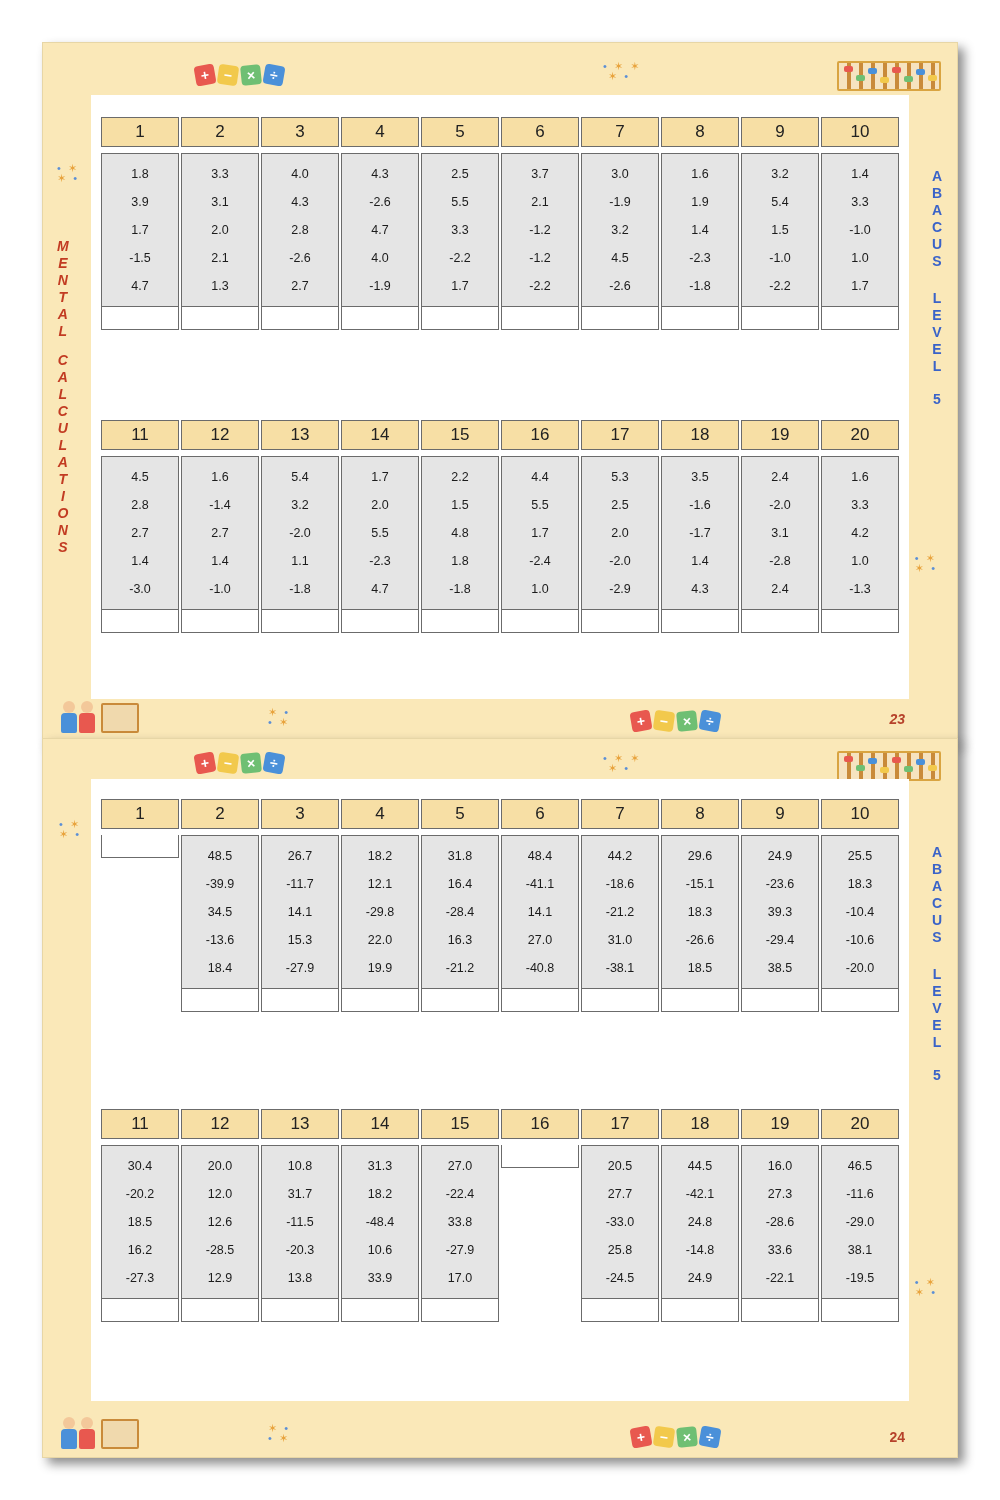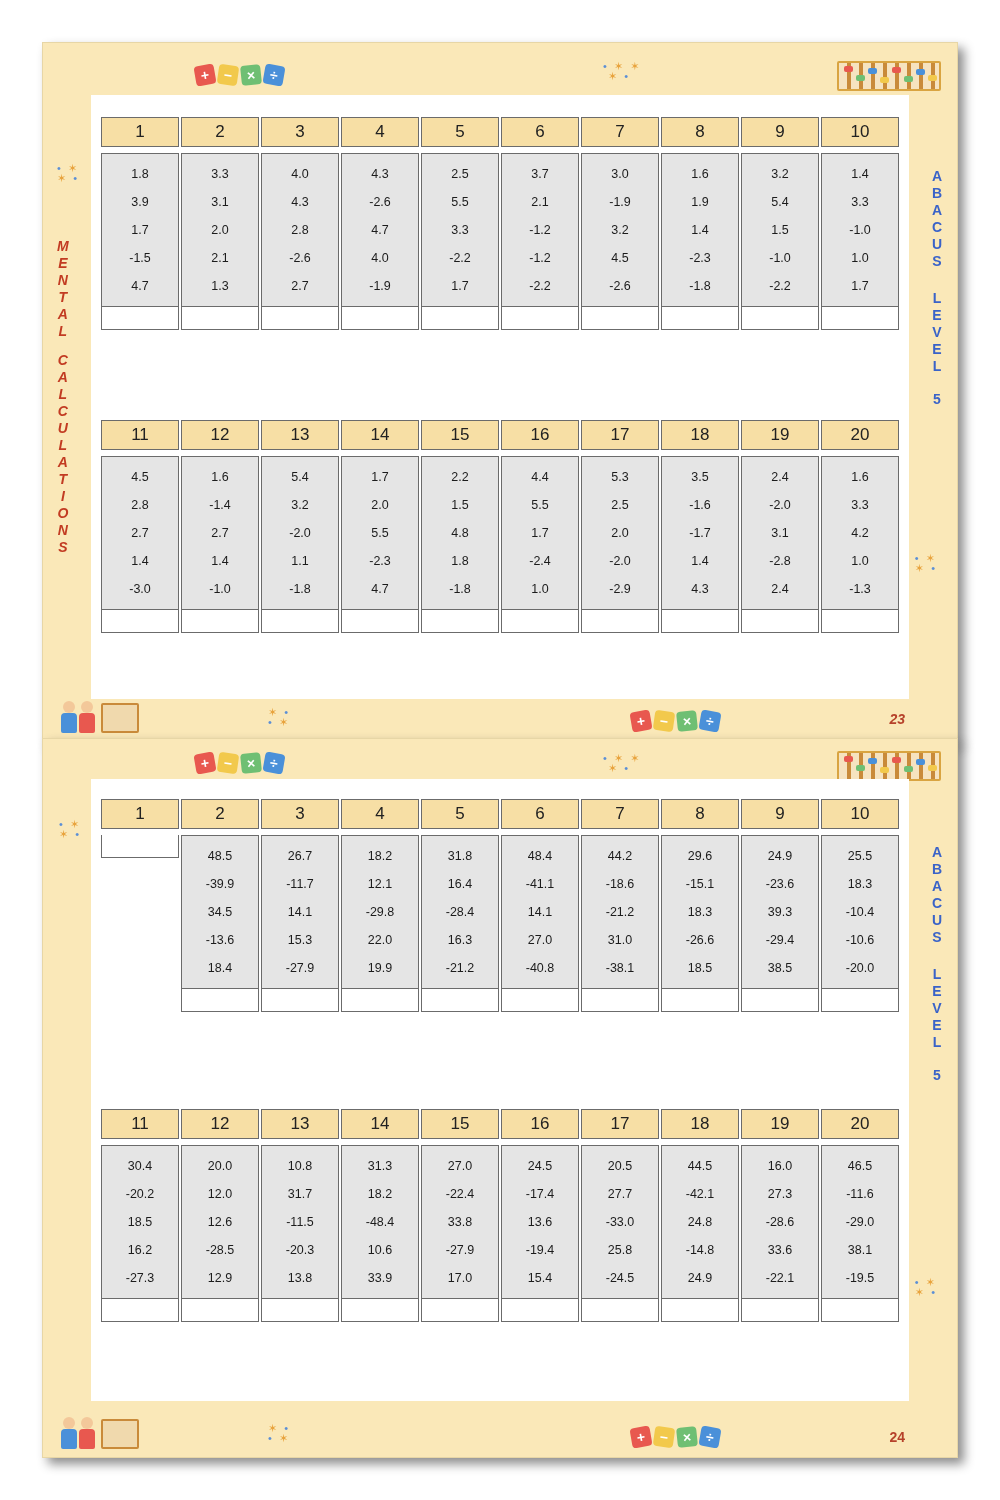--- a/index.html
+++ b/index.html
@@ -656,27 +656,20 @@
             <div class="num">27.0</div>
             <div class="num">-22.4</div>
             <div class="num">33.8</div>
             <div class="num">-27.9</div>
             <div class="num">17.0</div>
           </div>
           <div class="answer"></div>
         </div>
         <div class="col">
           <div class="col-head">16</div>
-          <div class="col-body">
-            <div class="num">24.5</div>
-            <div class="num">-17.4</div>
-            <div class="num">13.6</div>
-            <div class="num">-19.4</div>
-            <div class="num">15.4</div>
-          </div>
           <div class="answer"></div>
         </div>
         <div class="col">
           <div class="col-head">17</div>
           <div class="col-body">
             <div class="num">20.5</div>
             <div class="num">27.7</div>
             <div class="num">-33.0</div>
             <div class="num">25.8</div>
             <div class="num">-24.5</div>

